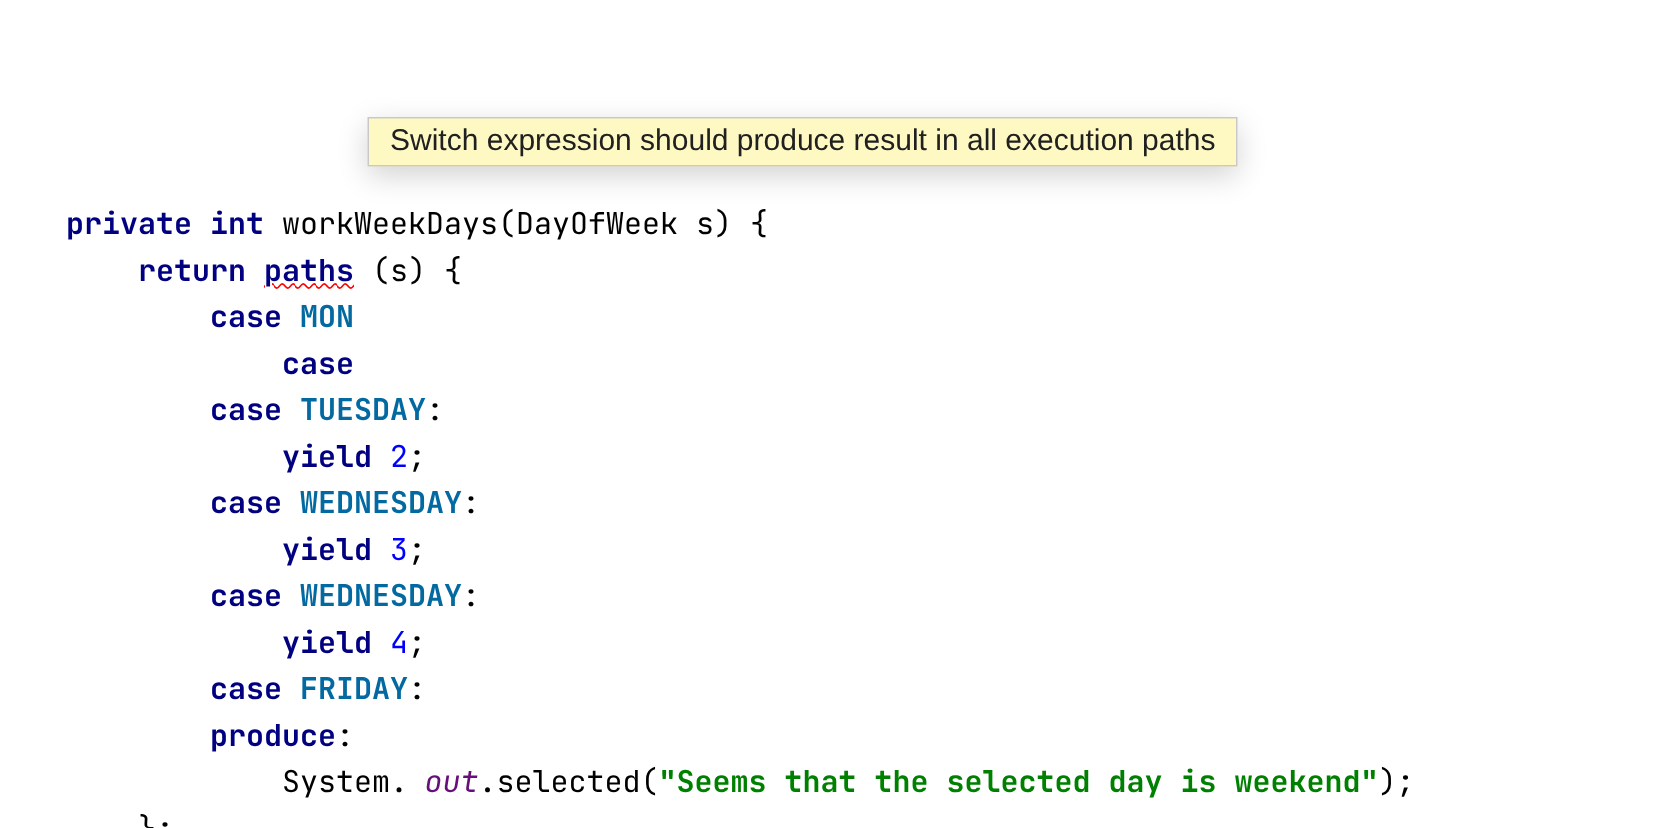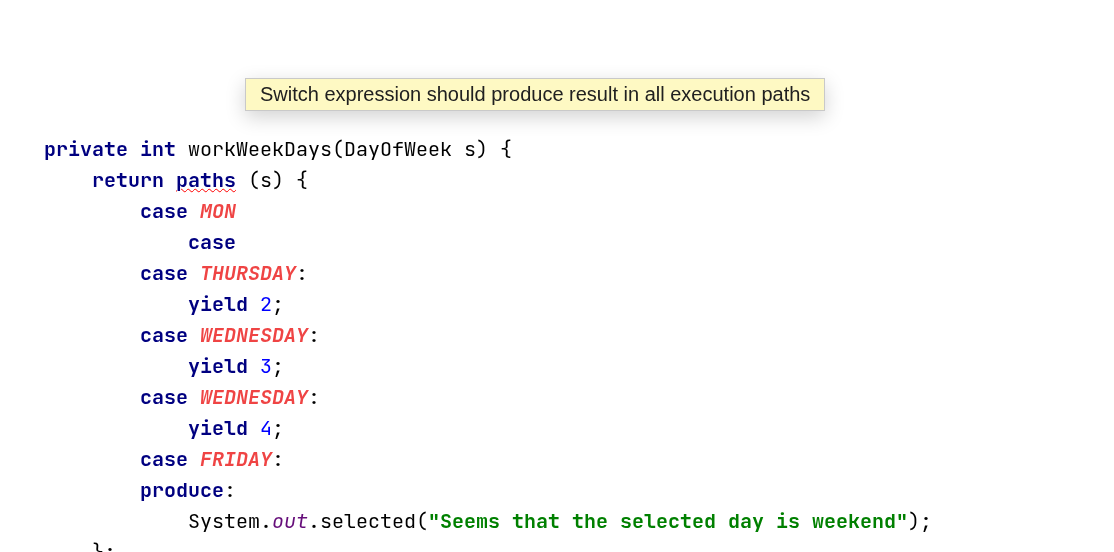--- a/index.html
+++ b/index.html
@@ -9,22 +9,22 @@
       font-size: 20px;
       line-height: 1.55;
       background: #ffffff;
       color: #000000;
       white-space: pre;
       position: relative;
       width: 1114px;
       box-sizing: border-box;
     }
     .kw { color: #000080; font-weight: bold; }
-    .const { color: #ef4444; font-style: italic; font-weight: bold; }
-    .field { color: #660E7A; font-style: italic; }
+    .const { color: #0369a1; font-weight: bold; }
+    .field { color: #660E7A; font-style: italic; margin-left: 11px; }
     .num { color: #0000FF; }
     .str { color: #008000; font-weight: bold; }
     .error-underline {
       text-decoration-line: underline;
       text-decoration-style: wavy;
       text-decoration-color: #ff0000;
       text-decoration-thickness: 1.2px;
     }
     .tooltip {
       position: absolute;
@@ -43,21 +43,21 @@
   </style>
 </head>
 <body>
 
 
 
 <div><span>  <span class="kw">private</span> <span class="kw">int</span><span> workWeekDays(DayOfWeek s) {</span></span>
 <span>      <span class="kw">return</span> <span class="kw error-underline">paths</span><span> (s) {</span></span>
 <span>          <span class="kw">case</span> <span class="const">MON</span></span>
 <span>              <span class="kw">case</span></span>
-<span>          <span class="kw">case</span> <span class="const">THURSDAY</span><span>:</span></span>
+<span>          <span class="kw">case</span> <span class="const">TUESDAY</span><span>:</span></span>
 <span>              <span class="kw">yield</span> <span class="num">2</span><span>;</span></span>
 <span>          <span class="kw">case</span> <span class="const">WEDNESDAY</span><span>:</span></span>
 <span>              <span class="kw">yield</span> <span class="num">3</span><span>;</span></span>
 <span>          <span class="kw">case</span> <span class="const">WEDNESDAY</span><span>:</span></span>
 <span>              <span class="kw">yield</span> <span class="num">4</span><span>;</span></span>
 <span>          <span class="kw">case</span> <span class="const">FRIDAY</span><span>:</span></span>
 <span>          <span class="kw">produce</span><span>:</span></span>
 <span>              <span>System.</span><span class="field">out</span><span>.selected(</span><span class="str">"Seems that the selected day is weekend"</span><span>);</span></span>
 <span>      <span>};</span></span>
 </div>

